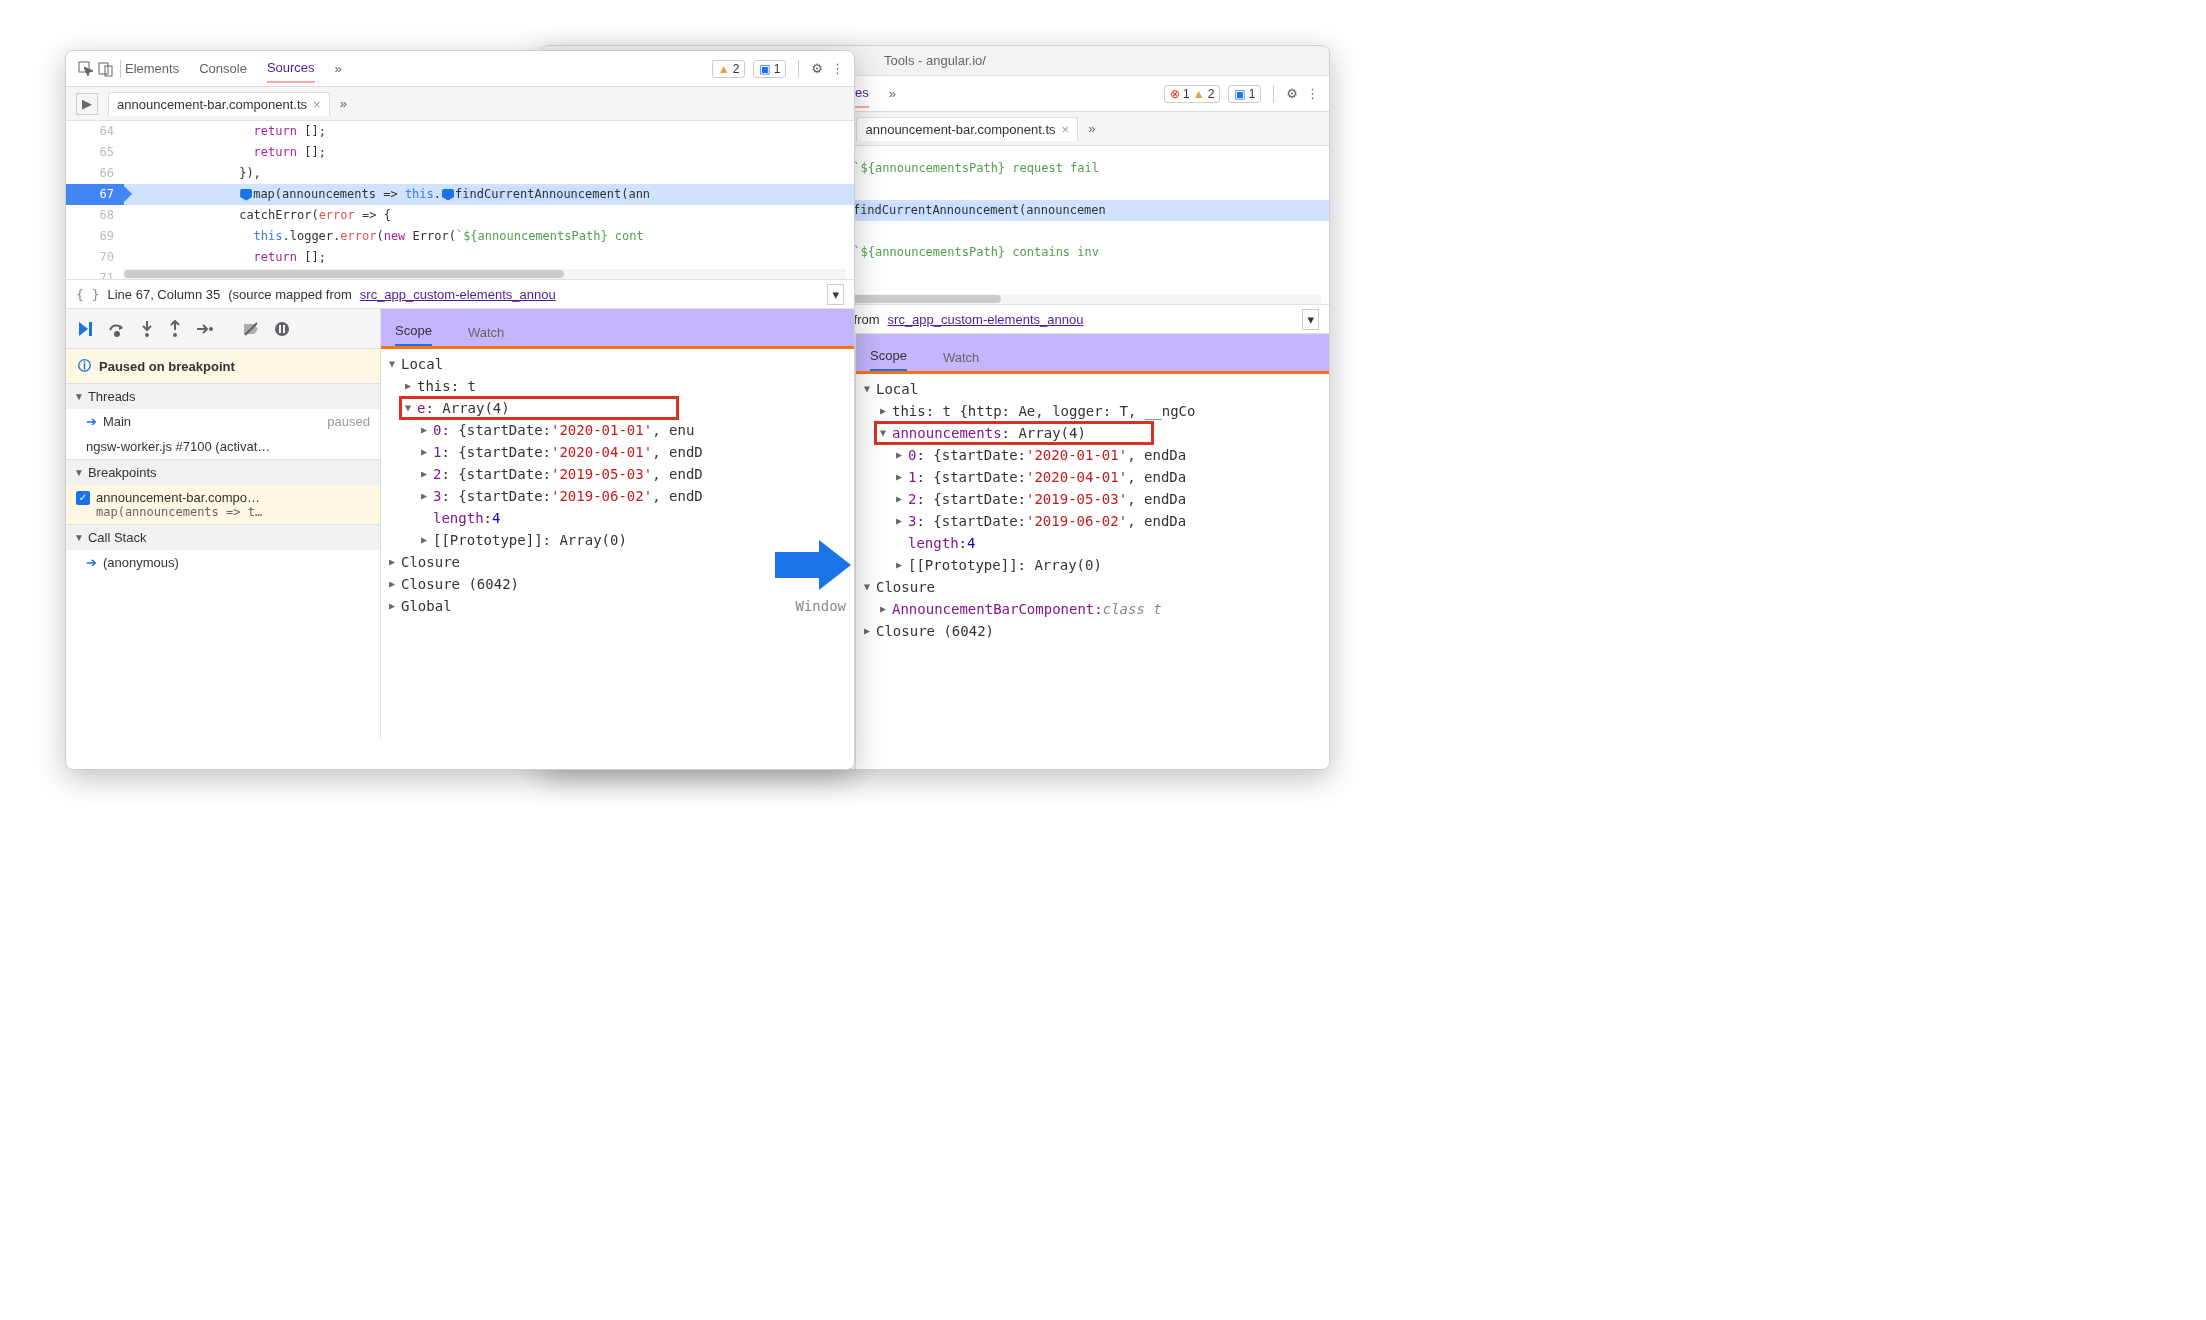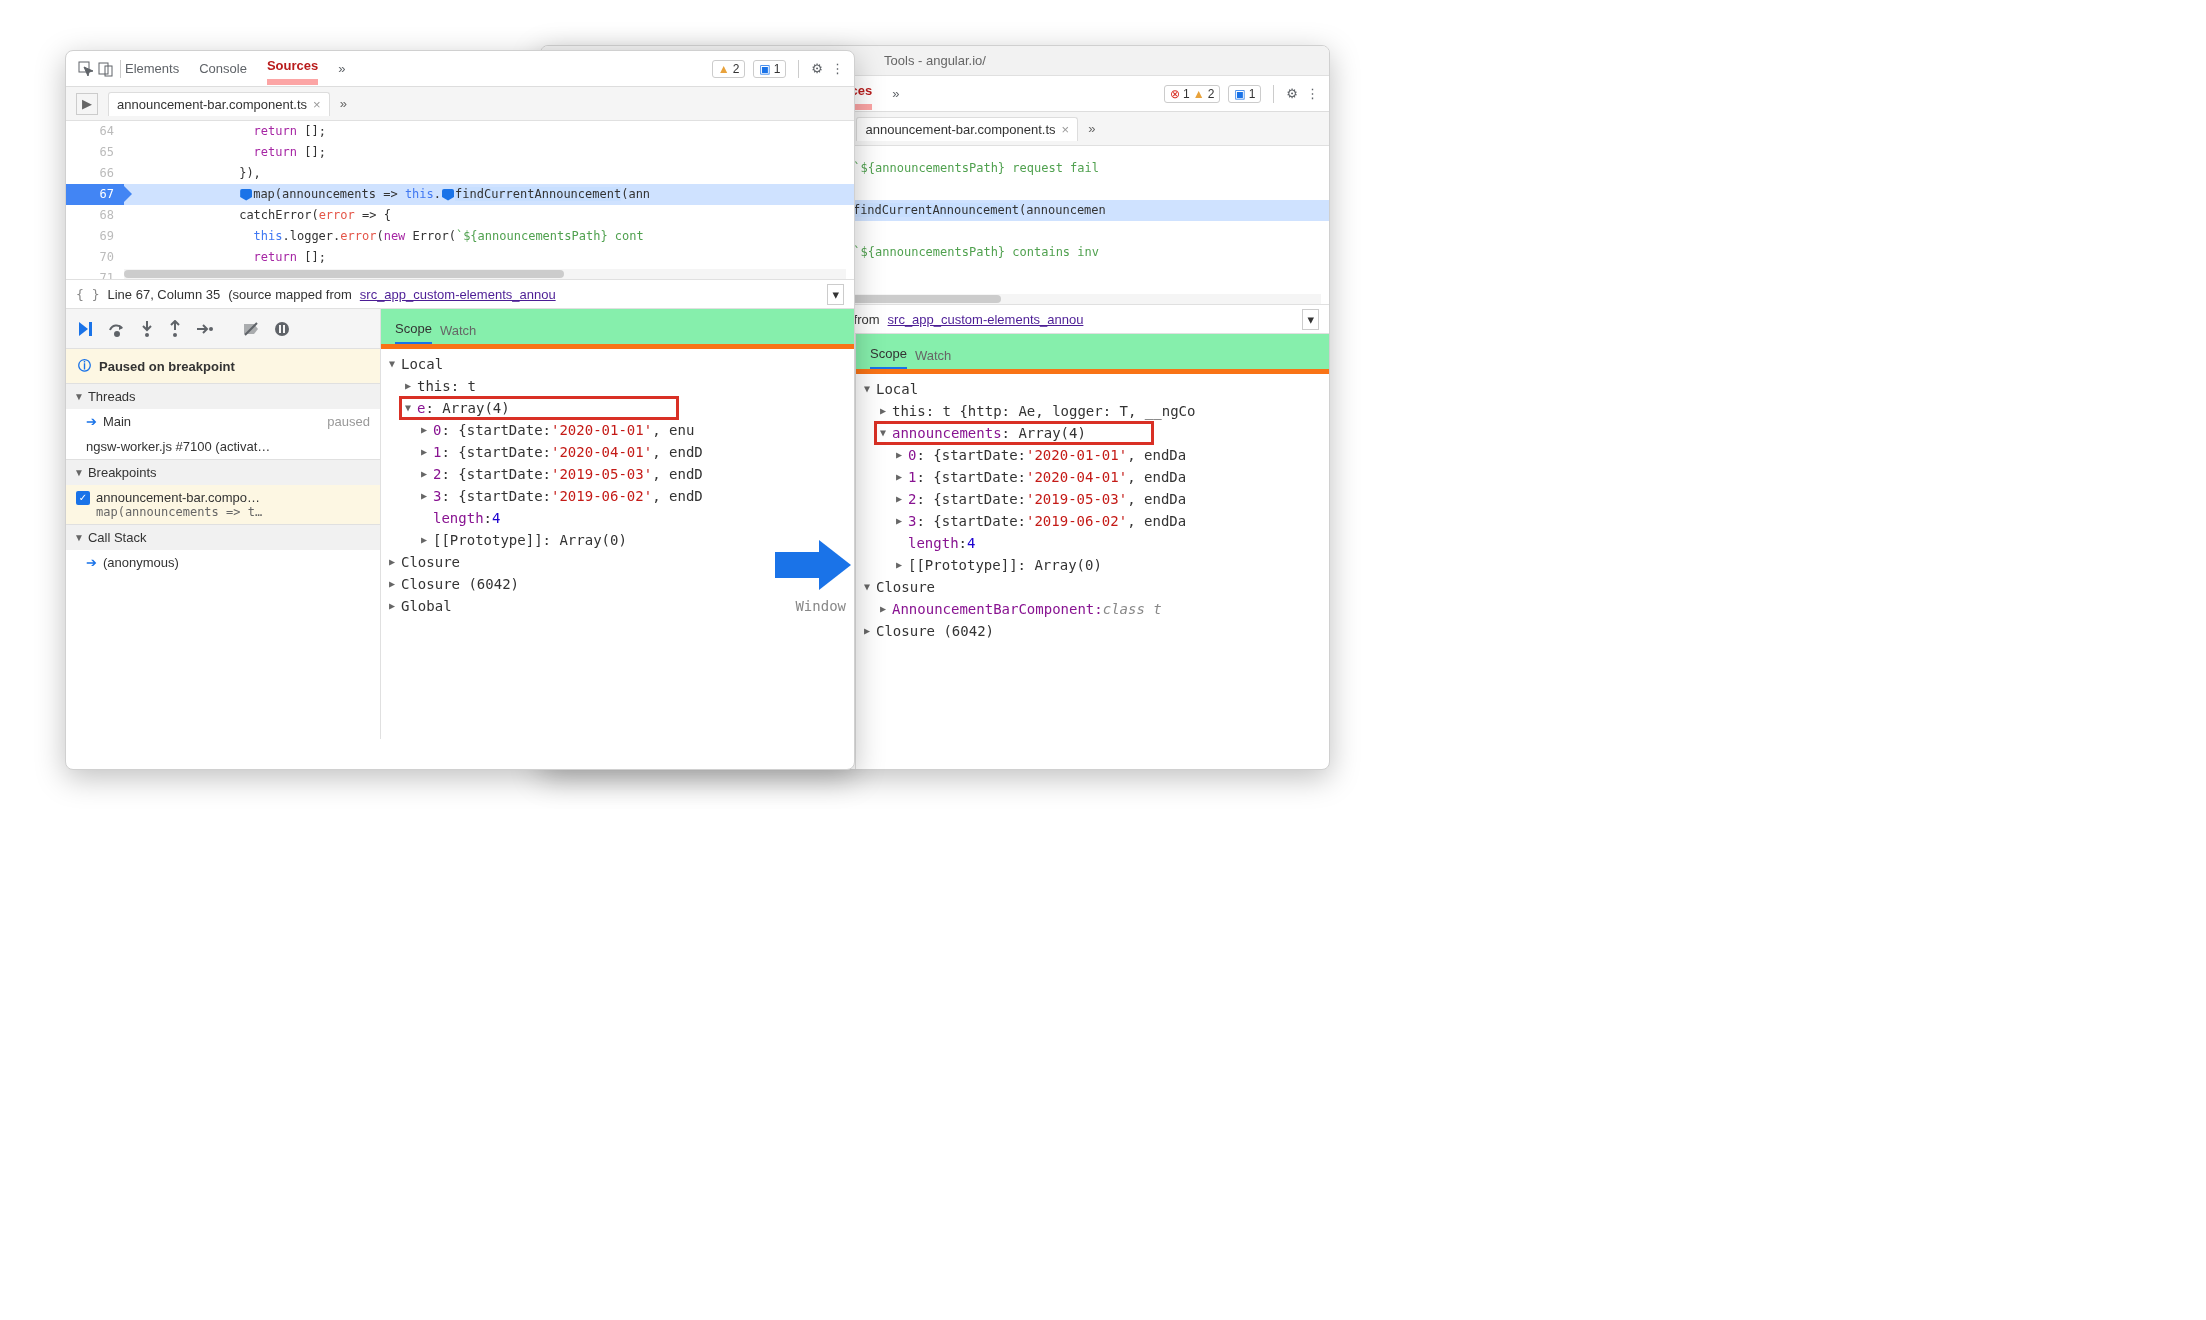--- a/index.html
+++ b/index.html
@@ -46,21 +46,21 @@
   border-bottom: 1px solid #ddd;
 }
 .toolbar .icon-btn {
   width: 20px; height: 20px;
   display: flex; align-items: center; justify-content: center;
   color: #5f6368;
 }
 .toolbar .sep { width: 1px; height: 18px; background: #ccc; margin: 0 4px; }
 .tabs { display: flex; gap: 20px; align-items: center; }
 .tab { color: #5f6368; padding: 6px 0; cursor: pointer; }
-.tab.active { color: #b91c1c; border-bottom: 6px solid #fca5a5; font-weight: 700; }
+.tab.active { color: #4c1d95; border-bottom: 2px solid #fca5a5; font-weight: 400; }
 .toolbar-right { margin-left: auto; display: flex; align-items: center; gap: 8px; }
 .badge {
   display: inline-flex; align-items: center; gap: 3px;
   border: 1px solid #ccc; border-radius: 3px;
   padding: 1px 5px; font-size: 12px;
 }
 .badge .warn-ico { color: #e8a23b; }
 .badge .err-ico { color: #d93025; }
 .badge .msg-ico { color: #1a73e8; }
 .gear, .kebab { color: #5f6368; cursor: pointer; }
@@ -182,23 +182,23 @@
 .bp-item { background: #fdf7e3; padding: 5px 10px; }
 .bp-item .chk {
   width: 14px; height: 14px; background: #1a73e8;
   display: inline-flex; align-items: center; justify-content: center;
   color: #fff; font-size: 10px; border-radius: 2px;
 }
 .bp-item .sub { padding-left: 20px; font-family: monospace; color: #666; font-size: 12px; }
 
 .scope-tabs {
   height: 40px; display: flex; align-items: flex-end;
-  padding: 0 14px; gap: 8px;
-  border-bottom: 5px solid #f97316;
-  background: #86efac;
+  padding: 0 14px; gap: 36px;
+  border-bottom: 3px solid #f97316;
+  background: #c4b5fd;
 }
 .scope-tab { padding: 6px 0; color: #666; cursor: pointer; }
 .scope-tab.active { border-bottom: 2px solid #1a73e8; color: #333; }
 
 .scope-tree {
   flex: 1; overflow: hidden;
   font-family: "Menlo", monospace; font-size: 14px;
   padding: 4px 8px;
   position: relative;
 }

